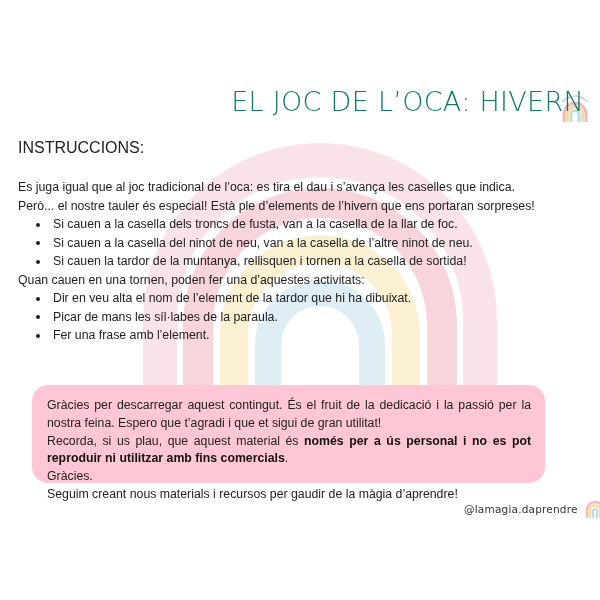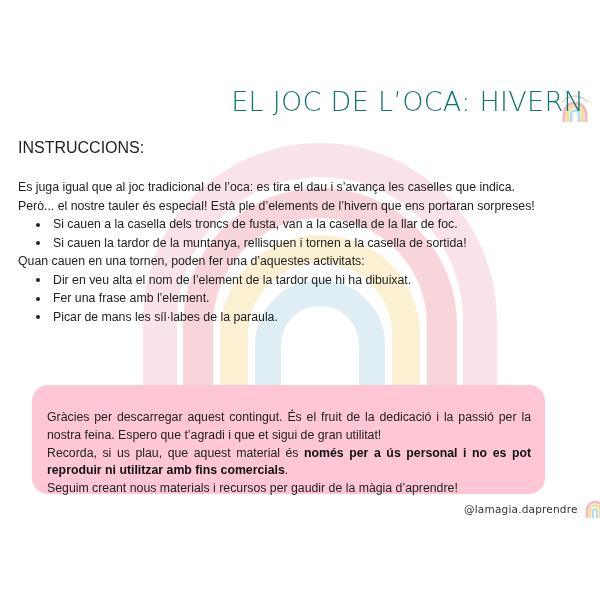--- a/index.html
+++ b/index.html
@@ -92,25 +92,25 @@
       width: 4px;
       height: 4px;
       border-radius: 50%;
       background: #222;
     }
     .pink-box {
       position: absolute;
       left: 32px;
       top: 385px;
       width: 513px;
-      height: 109px;
+      height: 98px;
       background: #ffc6d6;
       border-radius: 16px;
       box-sizing: border-box;
-      padding: 24px 14px 0 15px;
+      padding: 12px 14px 0 15px;
       font-size: 12.3px;
       line-height: 17.8px;
       color: #222;
       z-index: 2;
     }
     .pink-box p { margin: 0; }
     .pink-box .justify { text-align: justify; text-align-last: left; }
     .pink-box strong { font-weight: bold; color: #111; }
 
     .footer {
@@ -165,33 +165,35 @@
 
   <div class="title">EL JOC DE L’OCA: HIVERN</div>
 
   <div class="instructions-heading">INSTRUCCIONS:</div>
 
   <div class="body-text">
     <p class="justify">Es juga igual que al joc tradicional de l’oca: es tira el dau i s’avança les caselles que indica.</p>
     <p>Però... el nostre tauler és especial! Està ple d’elements de l’hivern que ens portaran sorpreses!</p>
     <ul>
       <li>Si cauen a la casella dels troncs de fusta, van a la casella de la llar de foc.</li>
+      <li>Si cauen a la casella del ninot de neu, van a la casella de l’altre ninot de neu.</li>
       <li>Si cauen la tardor de la muntanya, rellisquen i tornen a la casella de sortida!</li>
     </ul>
     <p>Quan cauen en una tornen, poden fer una d’aquestes activitats:</p>
     <ul>
       <li>Dir en veu alta el nom de l’element de la tardor que hi ha dibuixat.</li>
+      <li>Picar de mans les síl·labes de la paraula.</li>
       <li>Fer una frase amb l’element.</li>
-      <li>Picar de mans les síl·labes de la paraula.</li>
     </ul>
   </div>
 
   <div class="pink-box">
     <p class="justify">Gràcies per descarregar aquest contingut. És el fruit de la dedicació i la passió per la nostra feina. Espero que t’agradi i que et sigui de gran utilitat!</p>
     <p class="justify"><span>Recorda, si us plau, que aquest material és </span><strong>només per a ús personal i no es pot reproduir ni utilitzar amb fins comercials</strong><span>.</span></p>
+    <p>Gràcies.</p>
     <p>Seguim creant nous materials i recursos per gaudir de la màgia d’aprendre!</p>
   </div>
 
   <div class="footer">
     <span class="footer-handle">@lamagia.daprendre</span>
     <span class="logo-small">
       <svg viewBox="0 0 20 18">
         <g fill="none">
           <path d="M2 18 L2 10 A8 8 0 0 1 18 10 L18 18" stroke="#f4b8c4" stroke-width="2.6"></path>
           <path d="M5 18 L5 10.5 A5 5 0 0 1 15 10.5 L15 18" stroke="#f7dc95" stroke-width="2.4"></path>

